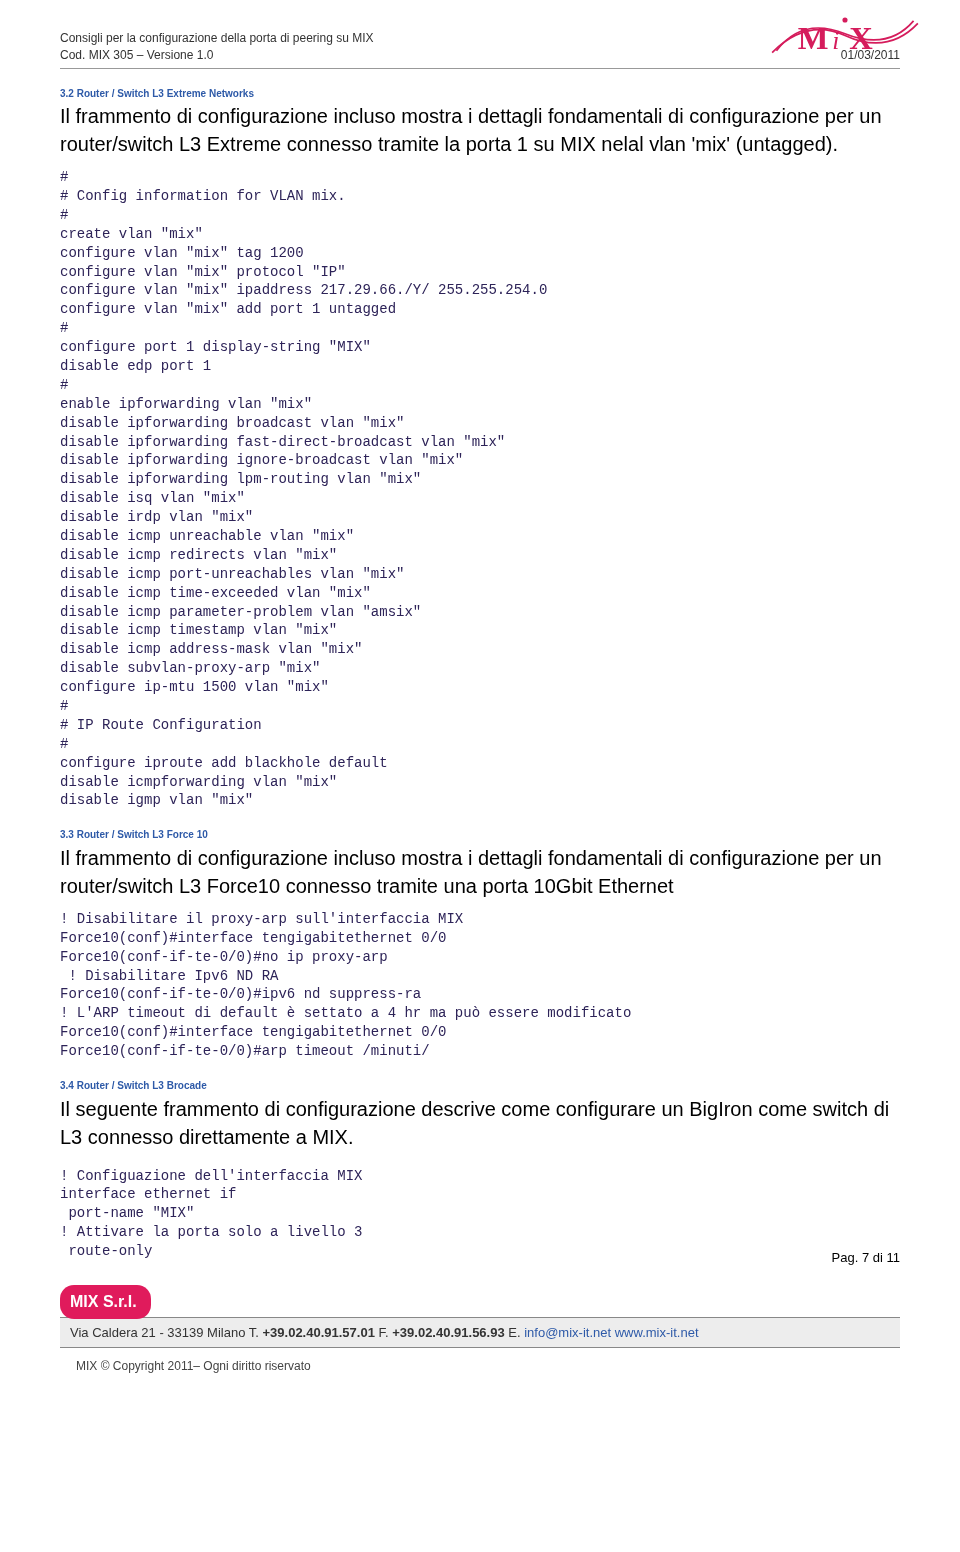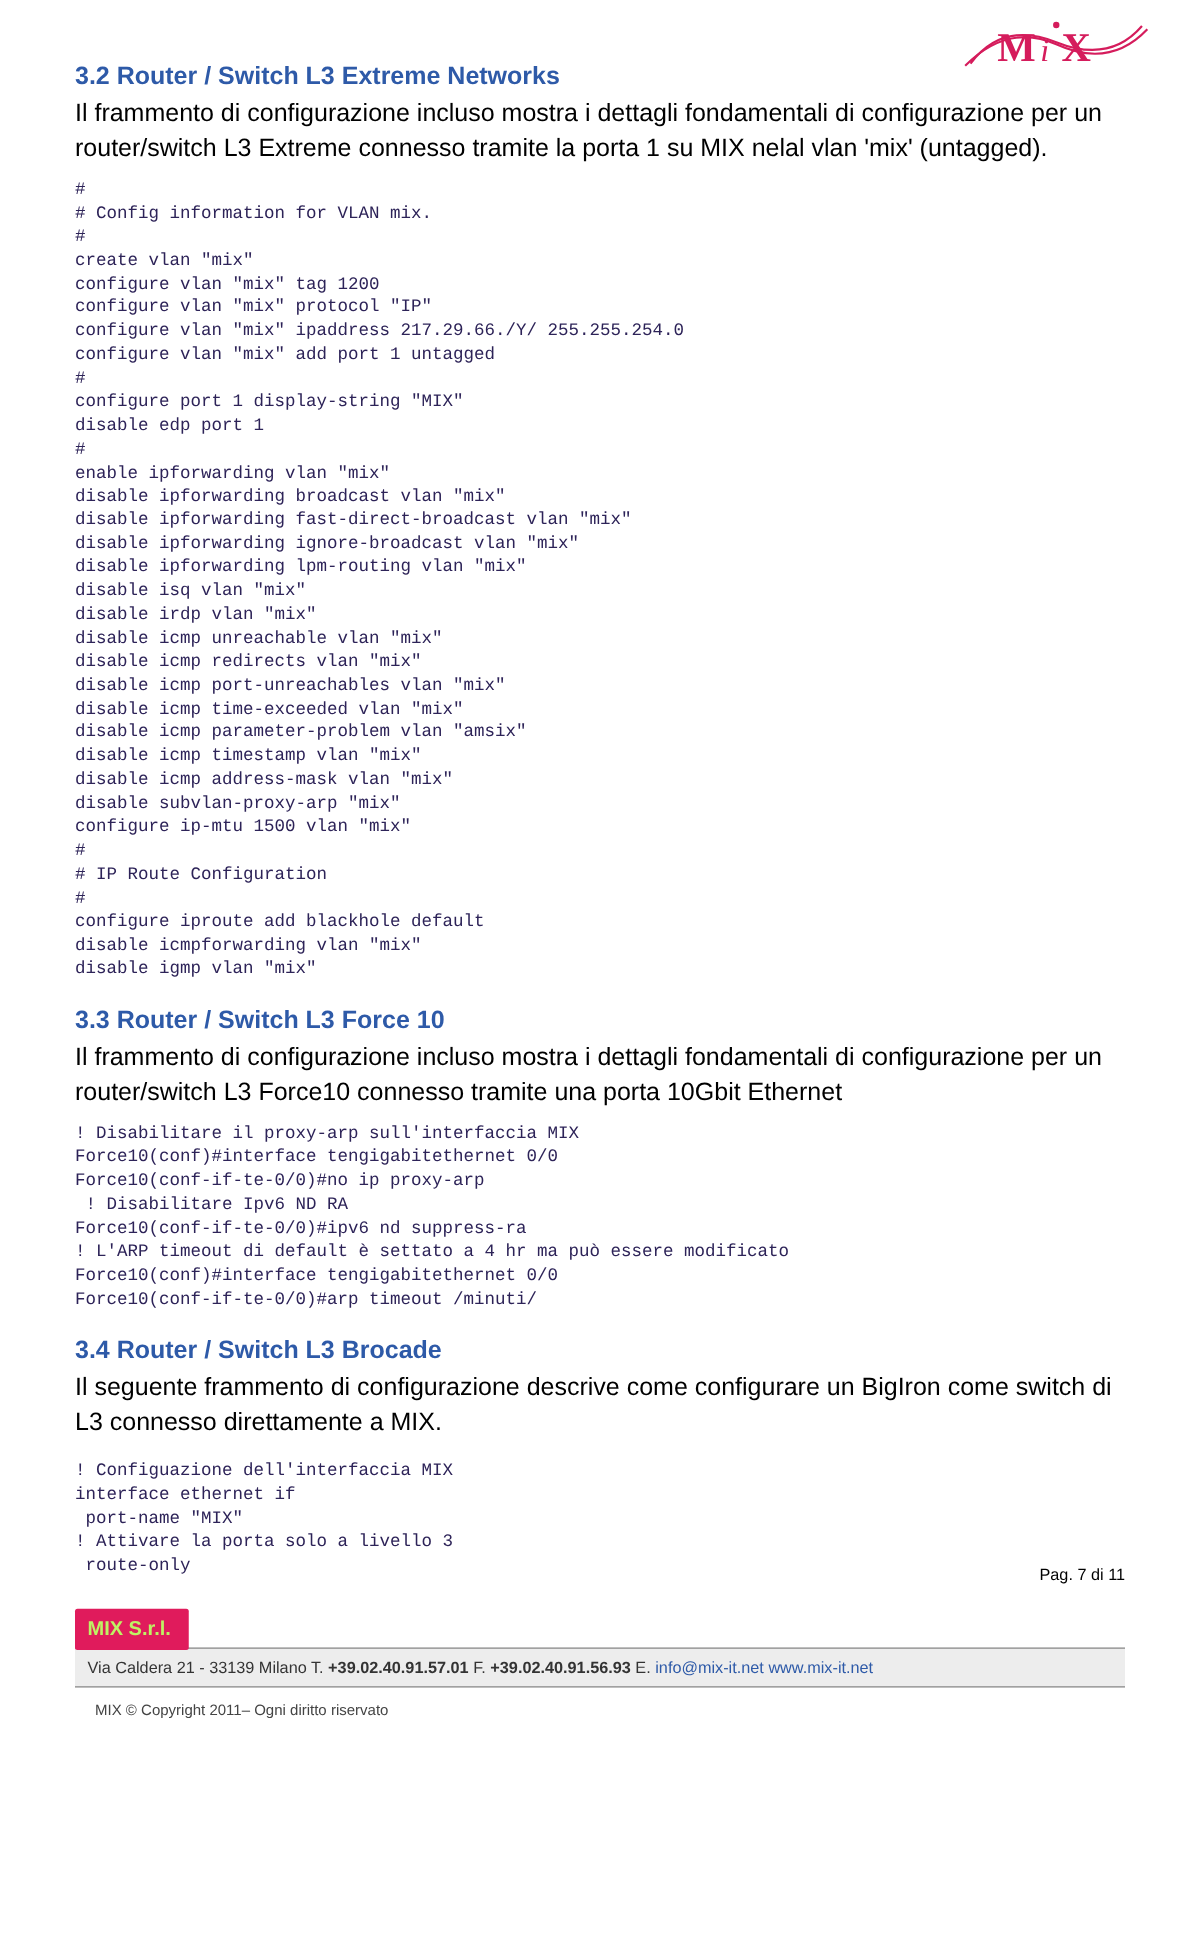--- a/index.html
+++ b/index.html
@@ -28,21 +28,21 @@
   .header-left { font-size: 12px; color: #333; line-height: 1.4; }
   .header-date { font-size: 12px; color: #333; margin-top: 2px; }
   .logo {
     position: absolute;
     right: 30px;
     top: 8px;
   }
   .section-heading {
     font-weight: bold;
     color: #2e5aa8;
-    font-size: 20px;
+    font-size: 10px;
     margin-top: 18px;
     margin-bottom: 2px;
   }
   .section-intro {
     font-size: 20px;
     line-height: 1.4;
     margin-bottom: 10px;
   }
   .code {
     font-family: "Courier New", monospace;
@@ -56,25 +56,25 @@
     text-align: left;
     font-size: 13px;
     margin-top: 14px;
   }
   .footer-bar {
     margin-top: 18px;
   }
   .mix-box {
     display: inline-block;
     background: #e01b5c;
-    color: #bef264;
+    color: #ffffff;
     font-weight: bold;
     font-size: 16px;
     padding: 6px 14px 6px 10px;
-    border-radius: 2px;
+    border-radius: 14px;
   }
   .footer-addr {
     background: #ededed;
     border-top: 1px solid #888;
     border-bottom: 1px solid #888;
     margin-top: -2px;
     padding: 6px 10px;
     font-size: 13px;
     color: #333;
   }
@@ -94,20 +94,27 @@
 
   <svg class="logo-svg logo" viewBox="0 0 180 70">
     <path d="M 10 50 Q 40 10 90 30 Q 140 50 170 15" fill="none" stroke="#d51c5c" stroke-width="2"></path>
     <path d="M 5 52 Q 45 12 90 32 Q 140 55 175 18" fill="none" stroke="#d51c5c" stroke-width="2"></path>
     <text x="35" y="48" font-family="Georgia, serif" font-size="38" fill="#d51c5c" font-weight="bold">M</text>
     <text x="75" y="48" font-family="Georgia, serif" font-size="30" fill="#d51c5c" font-style="italic">i</text>
     <text x="95" y="48" font-family="Georgia, serif" font-size="38" fill="#d51c5c" font-weight="bold">X</text>
     <circle cx="90" cy="14" r="3" fill="#d51c5c"></circle>
   </svg>
 
+  <div class="header">
+    <div class="header-left">
+      <div>Consigli per la configurazione della porta di peering su MIX</div>
+      <div>Cod. MIX 305 – Versione 1.0</div>
+    </div>
+    <div class="header-date">01/03/2011</div>
+  </div>
 
   <div class="section-heading">3.2  Router / Switch L3 Extreme Networks</div>
   <div class="section-intro">Il frammento di configurazione incluso mostra i dettagli fondamentali di configurazione per un router/switch L3 Extreme connesso tramite la porta 1 su MIX nelal vlan 'mix' (untagged).</div>
   <div class="code">#
 # Config information for VLAN mix.
 #
 create vlan "mix"
 configure vlan "mix" tag 1200
 configure vlan "mix" protocol "IP"
 configure vlan "mix" ipaddress 217.29.66./Y/ 255.255.254.0

